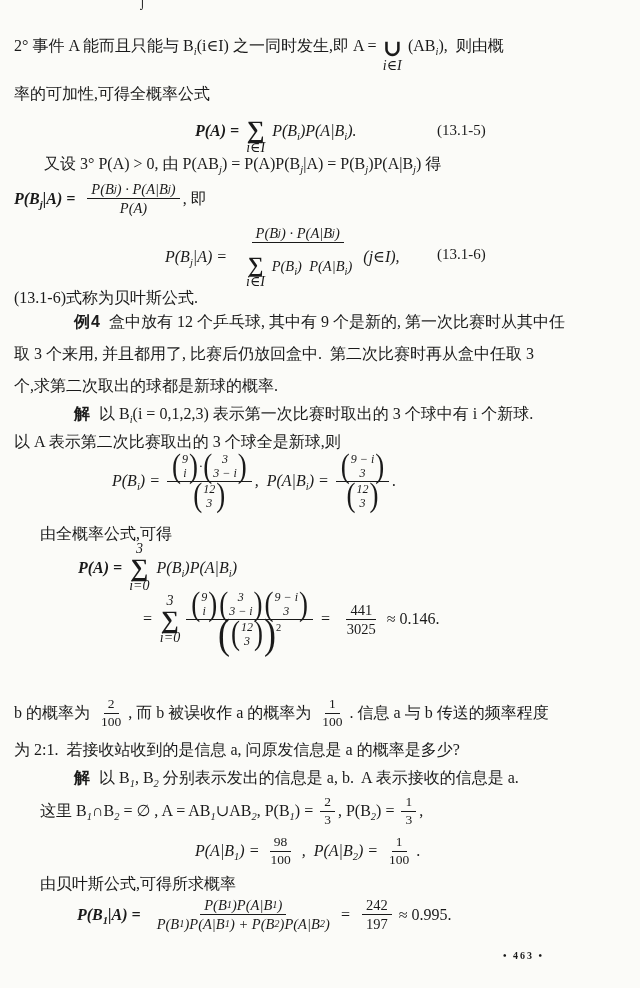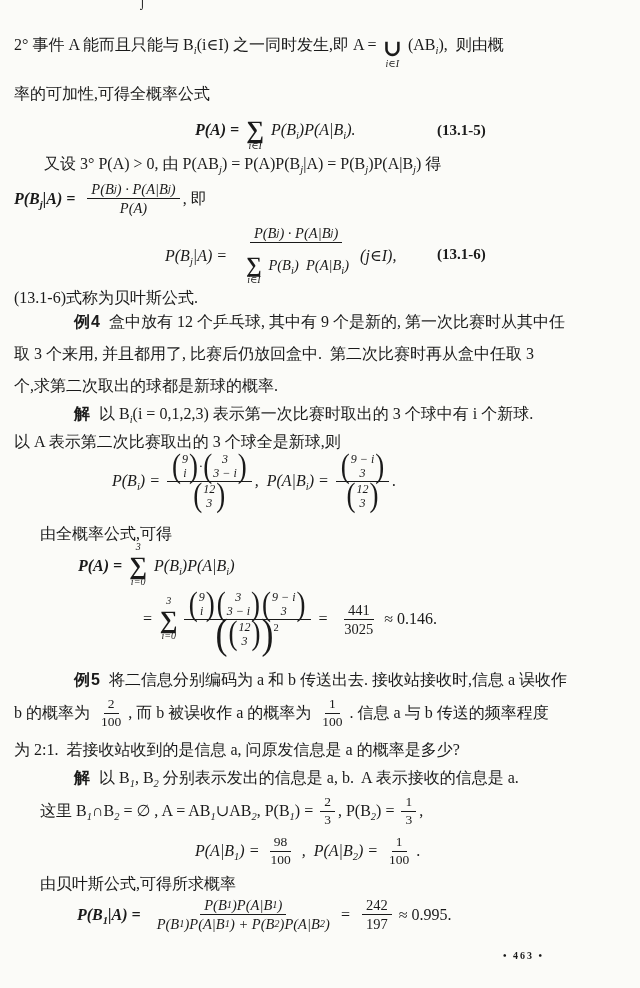--- a/index.html
+++ b/index.html
@@ -15,29 +15,29 @@
   .b{font-weight:700;}
   .hd{font-weight:700;font-family:"Liberation Sans","DejaVu Sans",sans-serif;letter-spacing:1px;margin-left:26px;}
   sub{font-size:10.5px;font-style:italic;line-height:0;}
   
   .frac{display:inline-flex;flex-direction:column;align-items:center;font-size:13.5px;line-height:1.25;margin:0 3px;font-style:italic;}
   .frac .fn{display:flex;align-items:center;justify-content:center;border-bottom:1.5px solid #1a1a1a;padding:0 4px;}
   .frac .fd{display:flex;align-items:center;justify-content:center;padding:0 4px;}
   .frac.big{font-size:14.5px;margin-left:8px;}
   
   .sum{display:inline-flex;flex-direction:column;align-items:center;line-height:1;margin:0 3px;font-style:normal;}
-  .sum .st,.sum .sb{font-size:10px;font-style:italic;min-height:12px;display:block;text-align:center;}
+  .sum .st,.sum .sb{font-size:14px;font-style:italic;min-height:12px;display:block;text-align:center;}
   .sum .sg{font-size:25px;line-height:.92;font-weight:700;}
   
   .binom{display:inline-flex;align-items:center;margin:0 1px;}
   .bp{font-size:27px;line-height:.8;transform:scaleY(1.25);font-style:normal;font-weight:400;}
   .bcol{display:inline-flex;flex-direction:column;align-items:center;font-size:12px;line-height:1.2;font-style:italic;padding:0 1px;}
   .bp2{font-size:36px;line-height:.8;transform:scaleY(1.15);font-style:normal;font-weight:400;}
   .exp{font-size:10.5px;align-self:flex-start;margin-top:1px;font-style:normal;}
-  .tag{position:absolute;font-weight:700;font-size:15px;white-space:pre;}
+  .tag{position:absolute;font-weight:400;font-size:15px;white-space:pre;}
   .frag{position:absolute;font-size:14px;font-weight:700;}
   .pgnum{position:absolute;font-weight:700;font-size:10px;letter-spacing:2px;}
 </style>
 </head>
 <body>
 
 <div class="page">
 
   <span class="frag" style="left:138px;top:-6px">⌡</span>
 
@@ -210,24 +210,20 @@
       </span>
     </span>
     <span class="m"> = </span>
     <span class="frac big">
       <span class="fn" style="font-style:normal">441</span>
       <span class="fd" style="font-style:normal">3025</span>
     </span>
     <span> ≈ 0.146.</span>
   </div>
 
-  <div class="ln" style="left:48px;top:670px">
-    <span class="hd">例5</span>
-    <span>  将二信息分别编码为 a 和 b 传送出去. 接收站接收时,信息 a 误收作</span>
-  </div>
   <div class="ln" style="left:14px;top:696px">
     <span>b 的概率为 </span>
     <span class="frac">
       <span class="fn" style="font-style:normal">2</span>
       <span class="fd" style="font-style:normal">100</span>
     </span>
     <span>, 而 b 被误收作 a 的概率为 </span>
     <span class="frac">
       <span class="fn" style="font-style:normal">1</span>
       <span class="fd" style="font-style:normal">100</span>

